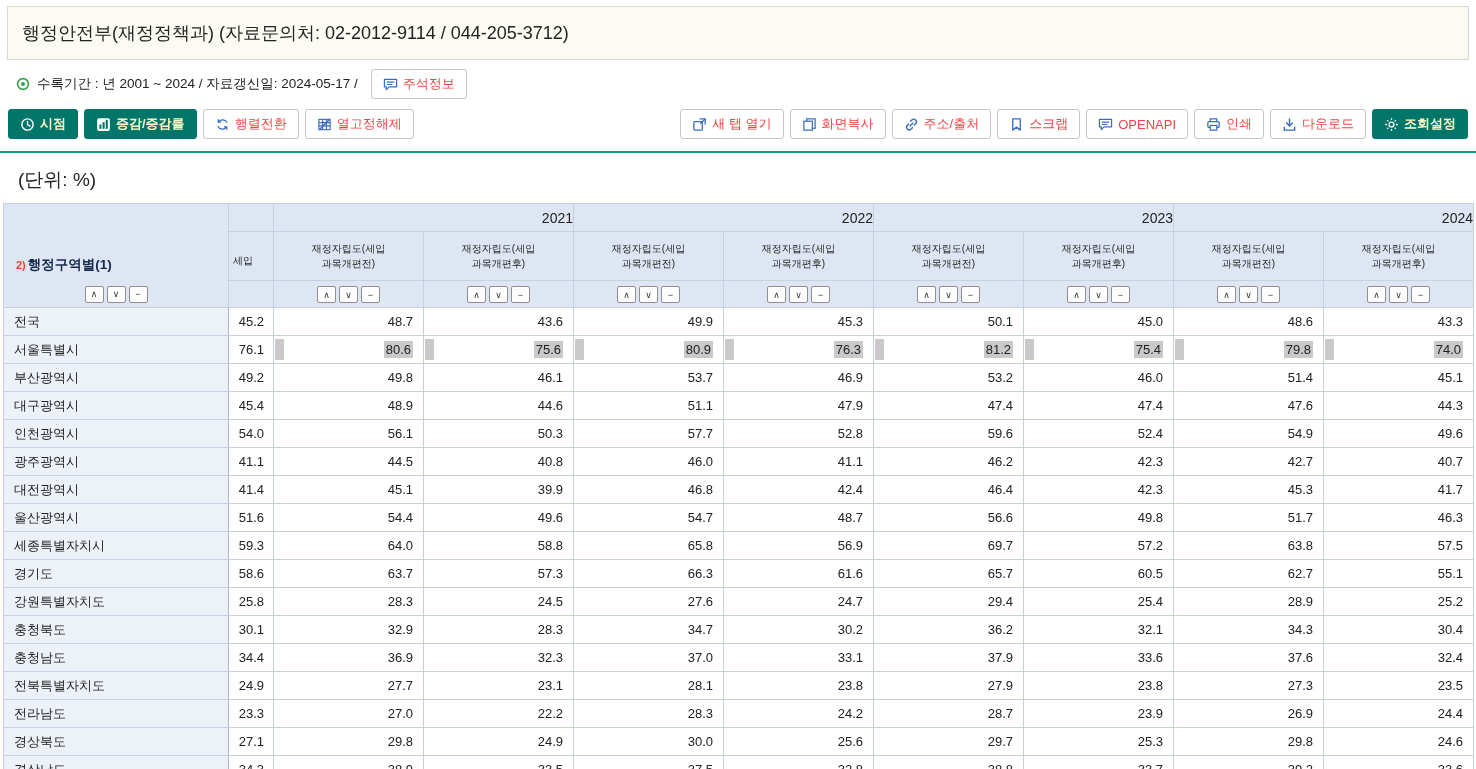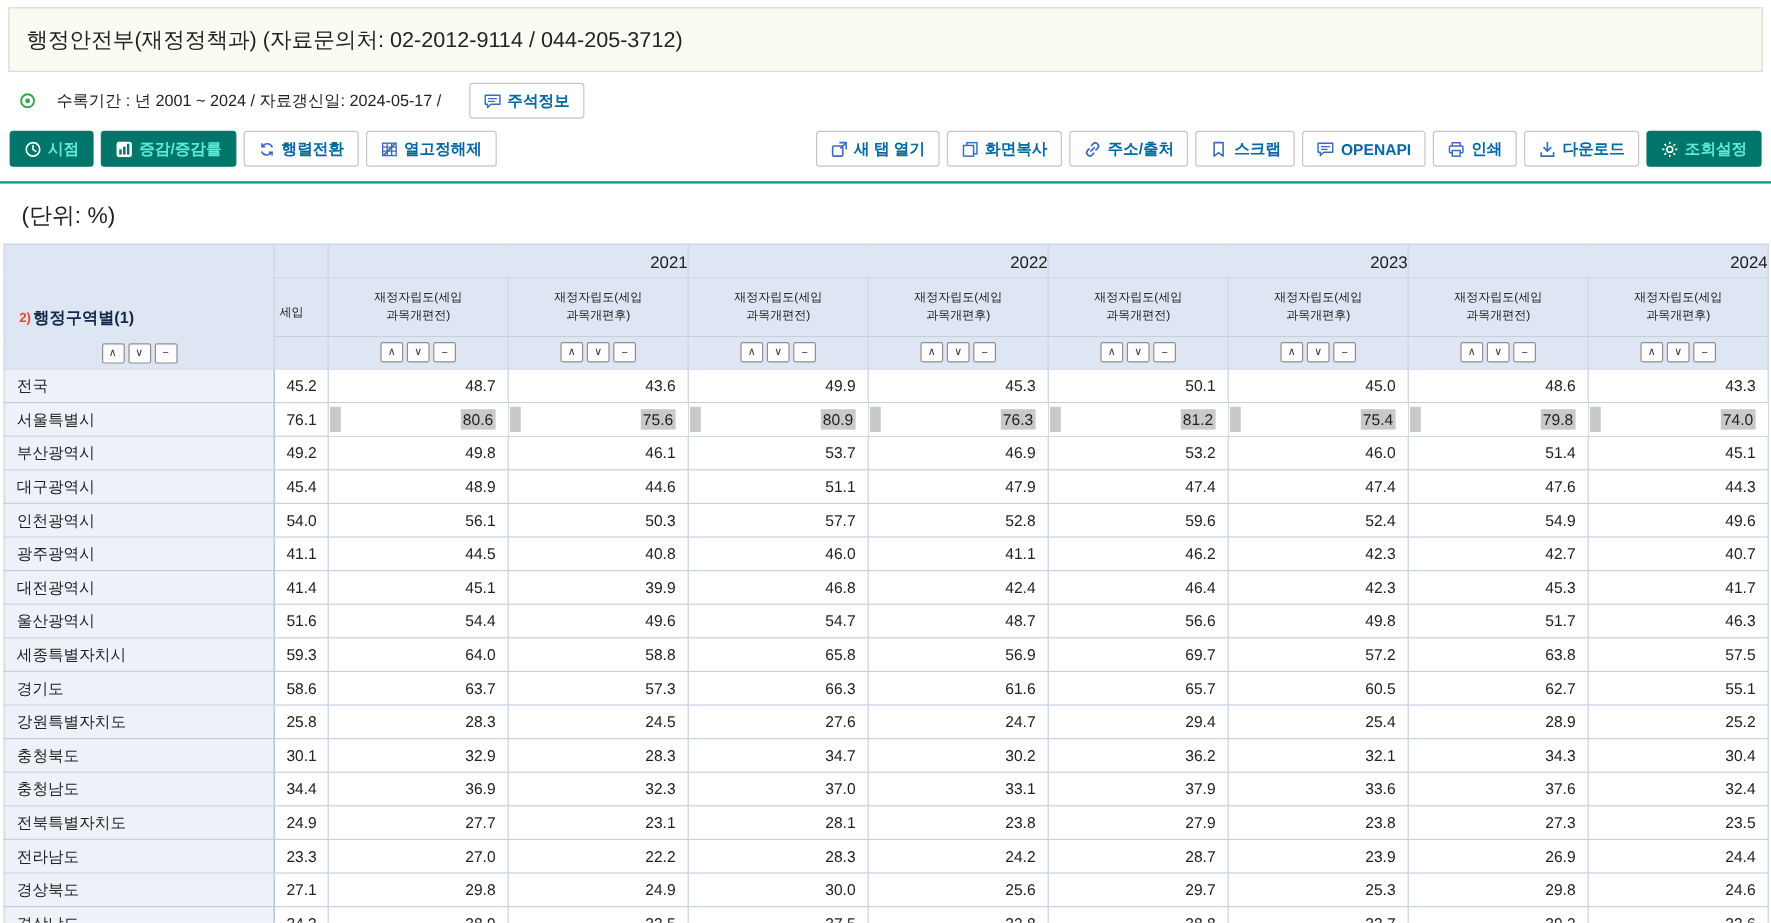--- a/index.html
+++ b/index.html
@@ -8,29 +8,29 @@
 
   
   .title-bar{margin:6px 7px 0;height:52px;border:1px solid #d9d9d0;background:#fbfbf3;
              display:flex;align-items:center;justify-content:space-between;padding:0 18px 0 14px;}
   .title-text{font-size:17px;font-weight:bold;}
   .ref{color:#e8442e;font-size:12px;font-weight:bold;position:relative;top:-6px;margin-right:3px;}
   .ref2{color:#e8442e;font-size:11px;font-weight:bold;position:relative;top:-3px;margin-right:2px;}
   .source-text{font-size:18px;}
 
   
-  .info-bar{display:flex;align-items:center;gap:17px;padding:9px 10px 4px 16px;font-size:13.5px;}
+  .info-bar{display:flex;align-items:center;gap:7px;padding:9px 10px 4px 16px;font-size:13.5px;}
   .note-btn{margin-left:6px;height:29px;}
 
   
   .btn{display:inline-flex;align-items:center;gap:5px;height:30px;padding:0 11px;background:#fff;
-       border:1px solid #c6c6c6;border-radius:3px;font-size:13px;color:#0369a1;cursor:pointer;
-       font-family:inherit;white-space:nowrap;font-weight:bold;}
+       border:1px solid #c6c6c6;border-radius:3px;font-size:13px;color:#ef4444;cursor:pointer;
+       font-family:inherit;white-space:nowrap;}
   .btn svg{flex:none;display:block;}
-  .btn.primary{background:#00756a;border-color:#00756a;color:#5eead4;font-weight:bold;}
+  .btn.primary{background:#00756a;border-color:#00756a;color:#fef9c3;font-weight:bold;}
 
   
   .toolbar{display:flex;justify-content:space-between;align-items:center;
            padding:6px 8px 12px;border-bottom:2px solid #0a9e8c;}
   .tb-group{display:flex;gap:6px;align-items:center;}
 
   .unit-label{font-size:19px;margin:14px 0 10px 18px;}
 
   
   table.stat{border-collapse:collapse;table-layout:fixed;margin-left:3px;}

